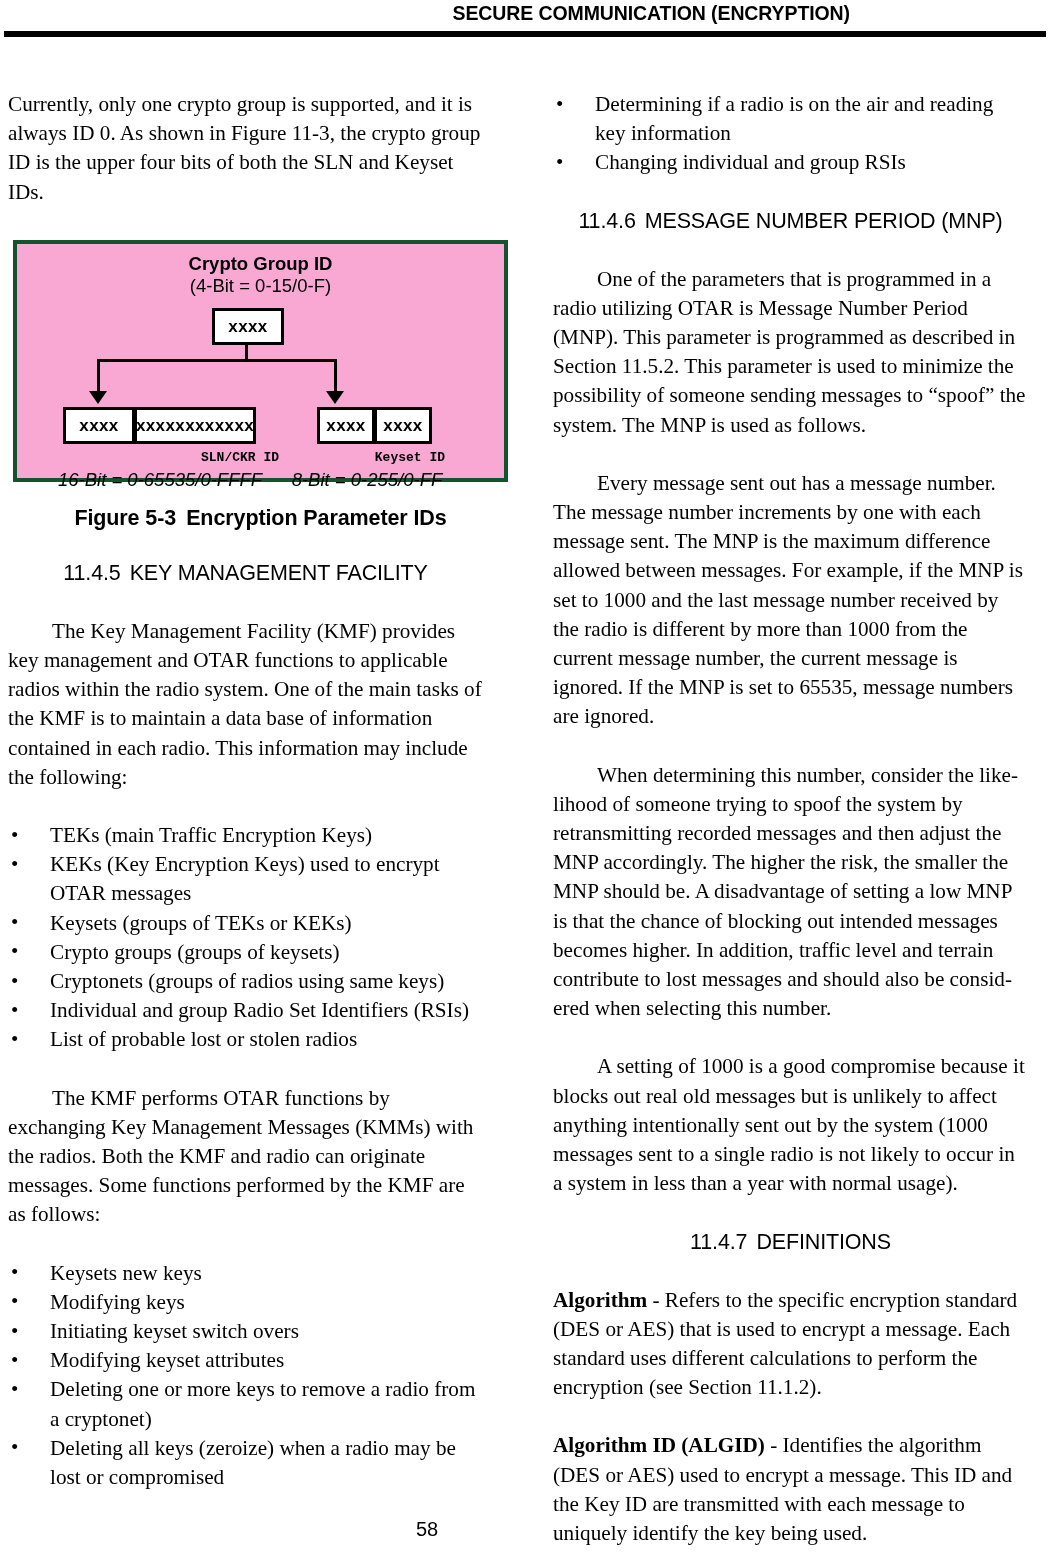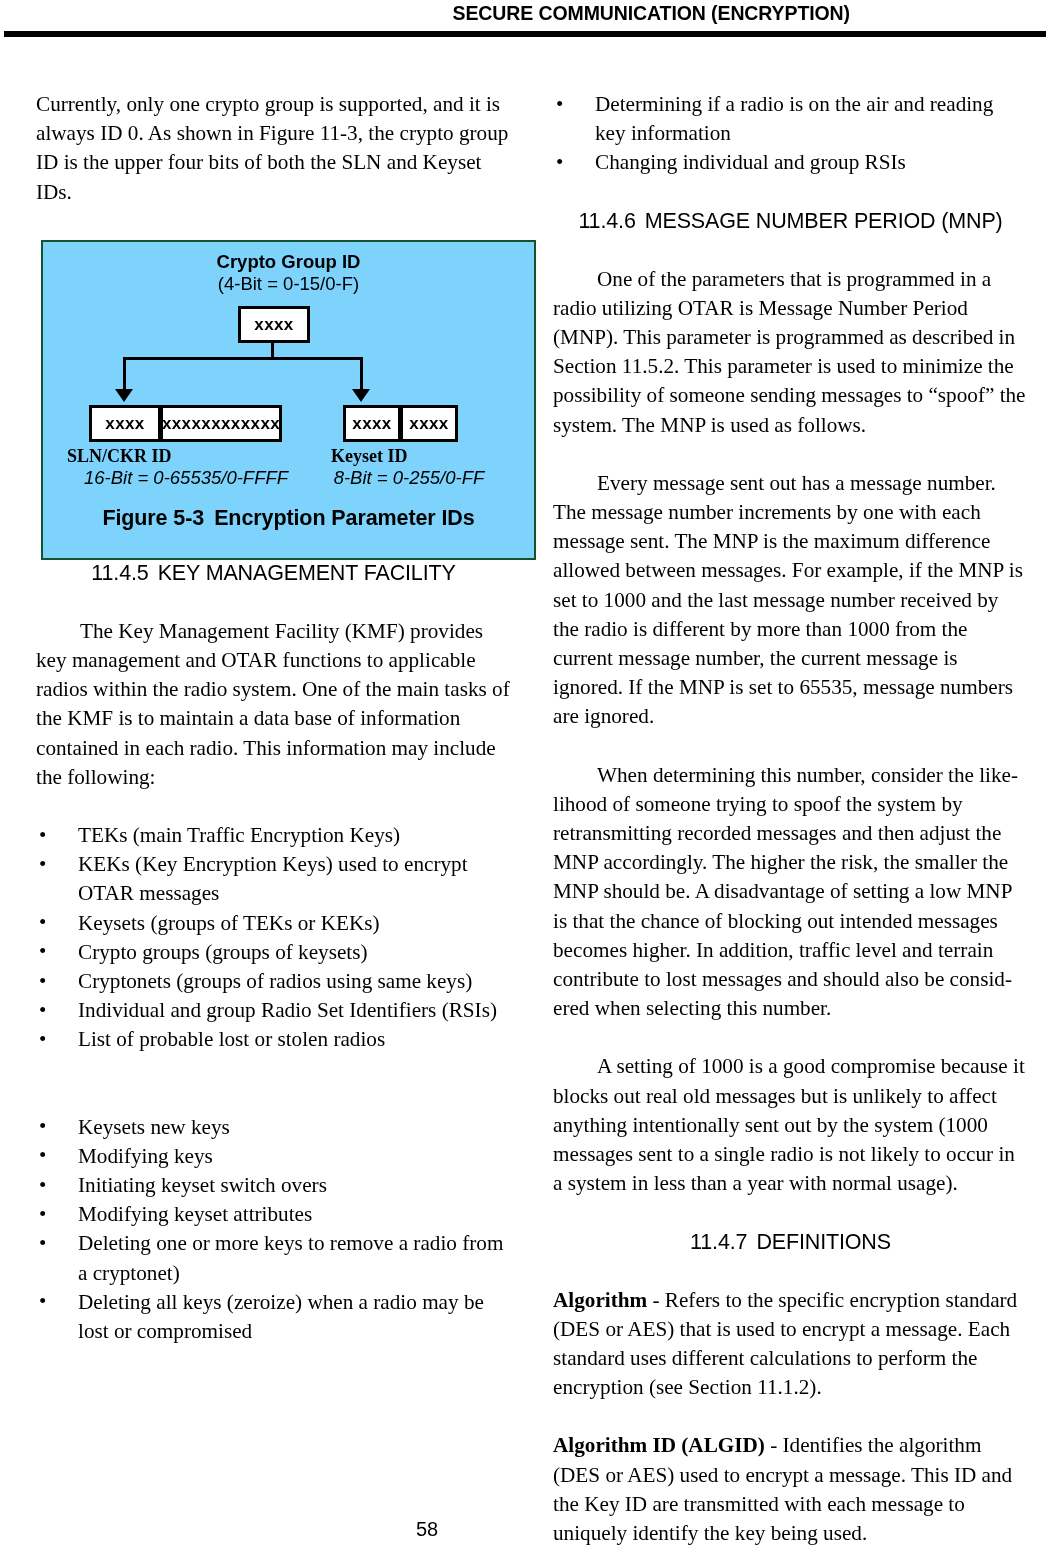--- a/index.html
+++ b/index.html
@@ -48,21 +48,21 @@
     position: absolute;
     top: 90px;
     left: 0;
     width: 1050px;
   }
   .col {
     position: absolute;
     top: 0;
     width: 475px;
   }
-  .col-left  { left: 8px; margin-left: 28px; }
+  .col-left  { left: 8px; }
   .col-right { left: 553px; }
 
   p.body-text {
     margin: 0 0 0 0;
     font-size: 21.2px;
     line-height: 29.2px;
     text-align: left;
   }
   p.indent { text-indent: 44px; }
   .gap-sm { height: 29px; }
@@ -105,24 +105,24 @@
   
   .figure-wrap {
     position: absolute;
     left: 5px;
     top: 150px;
     width: 497px;
   }
   .figure-box {
     position: relative;
     width: 495px;
-    height: 320px;
-    border: 2px solid #14532d;
+    height: 242px;
+    border: 4px solid #14532d;
     box-sizing: border-box;
-    background: #7dd3fc;
+    background: #f9a8d4;
   }
   .fig-title {
     position: absolute;
     left: 0;
     right: 0;
     top: 8px;
     text-align: center;
     font-family: "Liberation Sans", "DejaVu Sans", sans-serif;
     font-weight: bold;
     font-size: 18.5px;
@@ -178,39 +178,39 @@
 
   
   .cell-sln-a { left: 46px;  top: 163px; width: 72px; height: 37px; }
   .cell-sln-b { left: 117px; top: 163px; width: 122px; height: 37px; }
   
   .cell-key-a { left: 300px; top: 163px; width: 58px; height: 37px; }
   .cell-key-b { left: 357px; top: 163px; width: 58px; height: 37px; }
 
   .fig-label {
     position: absolute;
-    text-align: left;
-    font-family: Liberation Serif, serif;
-    font-weight: bold;
-    font-size: 18px;
+    text-align: right;
+    font-family: Liberation Mono, monospace;
+    font-weight: bold;
+    font-size: 13px;
     line-height: 22px;
   }
   .fig-range {
     position: absolute;
     text-align: center;
     font-family: "Liberation Sans", "DejaVu Sans", sans-serif;
     font-weight: normal;
     font-size: 18.5px;
     line-height: 22px;
     font-style: italic;
   }
   .lbl-sln   { left: 24px;  top: 203px; width: 238px; }
   .rng-sln   { left: 14px;  top: 225px; width: 258px; }
   .lbl-key   { left: 288px; top: 203px; width: 140px; }
-  .rng-key   { left: 286px; top: 225px; width: 160px; }
+  .rng-key   { left: 270px; top: 225px; width: 160px; }
 
   .figure-caption {
     position: absolute;
     left: 0;
     top: 266px;
     width: 495px;
     text-align: center;
     font-family: "Liberation Sans", "DejaVu Sans", sans-serif;
     font-weight: bold;
     font-size: 21.5px;
@@ -293,20 +293,21 @@
       <li><span class="dot">•</span><span>KEKs (Key Encryption Keys) used to encrypt OTAR messages</span></li>
       <li><span class="dot">•</span><span>Keysets (groups of TEKs or KEKs)</span></li>
       <li><span class="dot">•</span><span>Crypto groups (groups of keysets)</span></li>
       <li><span class="dot">•</span><span>Cryptonets (groups of radios using same keys)</span></li>
       <li><span class="dot">•</span><span>Individual and group Radio Set Identifiers (RSIs)</span></li>
       <li><span class="dot">•</span><span>List of probable lost or stolen radios</span></li>
     </ul>
 
     <div class="gap-sm"></div>
 
+    <p class="body-text indent">The KMF performs OTAR functions by exchanging Key Management Messages (KMMs) with the radios. Both the KMF and radio can originate messages. Some functions performed by the KMF are as follows:</p>
 
     <div class="gap-sm"></div>
 
     <ul class="bullets">
       <li><span class="dot">•</span><span>Keysets new keys</span></li>
       <li><span class="dot">•</span><span>Modifying keys</span></li>
       <li><span class="dot">•</span><span>Initiating keyset switch overs</span></li>
       <li><span class="dot">•</span><span>Modifying keyset attributes</span></li>
       <li><span class="dot">•</span><span>Deleting one or more keys to remove a radio from a cryptonet)</span></li>
       <li><span class="dot">•</span><span>Deleting all keys (zeroize) when a radio may be lost or compromised</span></li>

